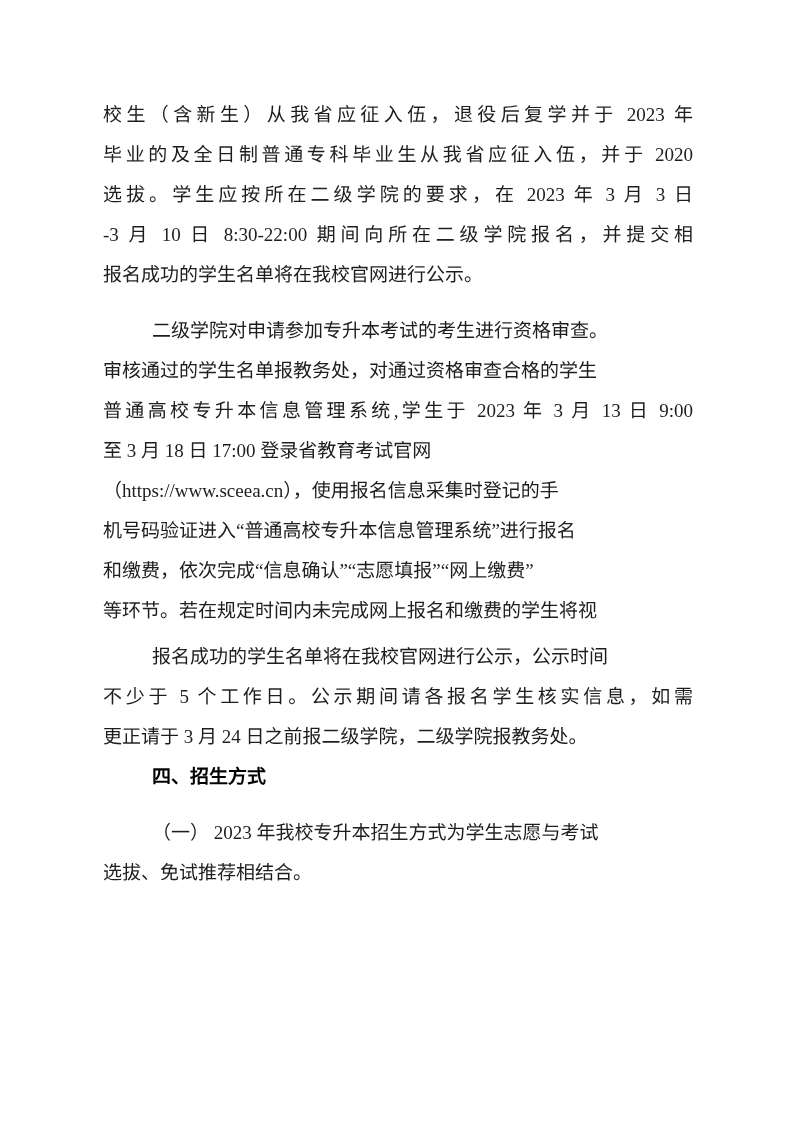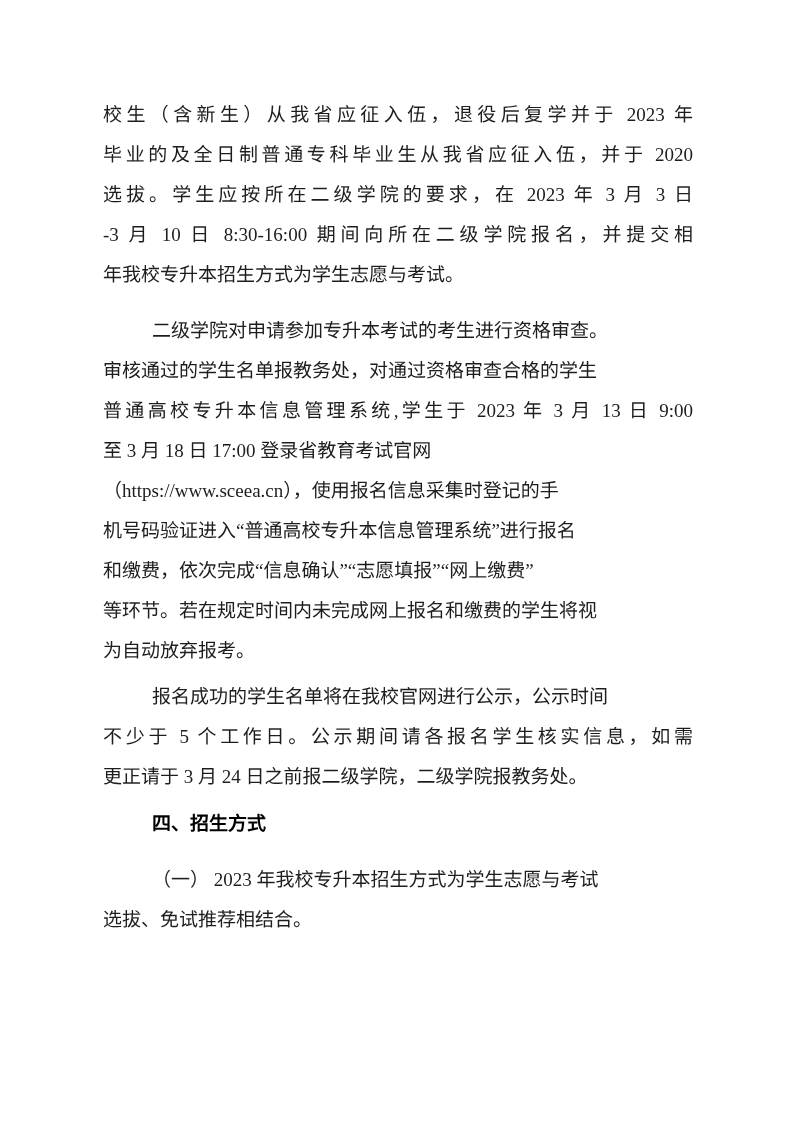--- a/index.html
+++ b/index.html
@@ -18,50 +18,49 @@
   }
   .line{
     height:40px;
     line-height:40px;
     white-space:nowrap;
   }
   .fill{
     text-align:justify;
     text-align-last:justify;
   }
-  .indent{padding-left:49px;margin-top:7px;}
+  .indent{padding-left:49px;}
   .gap-sm{margin-top:16px;}
   .gap-md{margin-top:6px;}
   .heading{
     font-family:"Liberation Sans","DejaVu Sans",sans-serif;
     font-weight:700;
     color:#000000;
   }
 </style>
 </head>
 <body>
 
 <div class="page">
   <div class="textblock">
 
     <div class="line fill">校生（含新生）从我省应征入伍，退役后复学并于 2023 年</div>
     <div class="line fill">毕业的及全日制普通专科毕业生从我省应征入伍，并于 2020</div>
     <div class="line fill">选拔。学生应按所在二级学院的要求，在 2023 年 3 月 3 日</div>
-    <div class="line fill">-3 月 10 日 8:30-16:00 期间向所在二级学院报名，并提交相</div>
-    <div class="line">年我校专升本招生方式为学生志愿与考试。</div>
+    <div class="line fill">-3 月 10 日 8:30-22:00 期间向所在二级学院报名，并提交相</div>
+    <div class="line">报名成功的学生名单将在我校官网进行公示。</div>
 
     <div class="line indent gap-sm">二级学院对申请参加专升本考试的考生进行资格审查。</div>
     <div class="line">审核通过的学生名单报教务处，对通过资格审查合格的学生</div>
     <div class="line fill">普通高校专升本信息管理系统,学生于 2023 年 3 月 13 日 9:00</div>
     <div class="line">至 3 月 18 日 17:00 登录省教育考试官网</div>
     <div class="line">（https://www.sceea.cn），使用报名信息采集时登记的手</div>
     <div class="line">机号码验证进入“普通高校专升本信息管理系统”进行报名</div>
     <div class="line">和缴费，依次完成“信息确认”“志愿填报”“网上缴费”</div>
     <div class="line">等环节。若在规定时间内未完成网上报名和缴费的学生将视</div>
-    <div class="line">为自动放弃报考。</div>
 
     <div class="line indent gap-md">报名成功的学生名单将在我校官网进行公示，公示时间</div>
     <div class="line fill">不少于 5 个工作日。公示期间请各报名学生核实信息，如需</div>
     <div class="line">更正请于 3 月 24 日之前报二级学院，二级学院报教务处。</div>
 
     <div class="line indent heading">四、招生方式</div>
 
     <div class="line indent gap-sm">（一） 2023 年我校专升本招生方式为学生志愿与考试</div>
     <div class="line">选拔、免试推荐相结合。</div>
 

